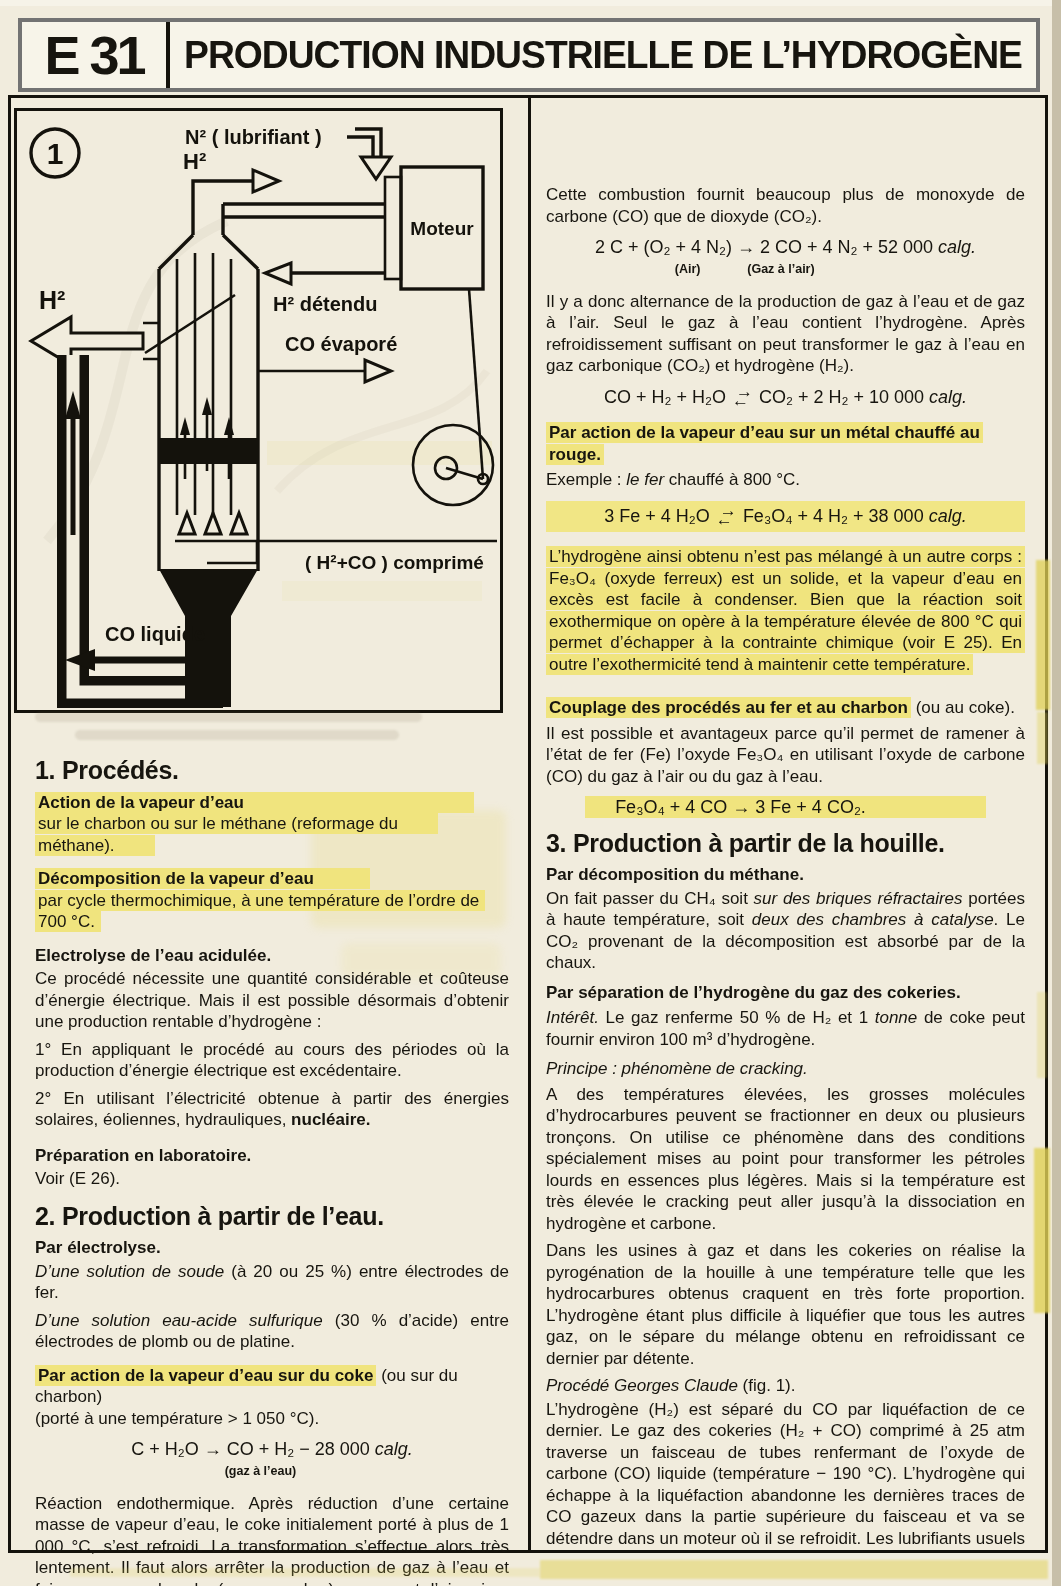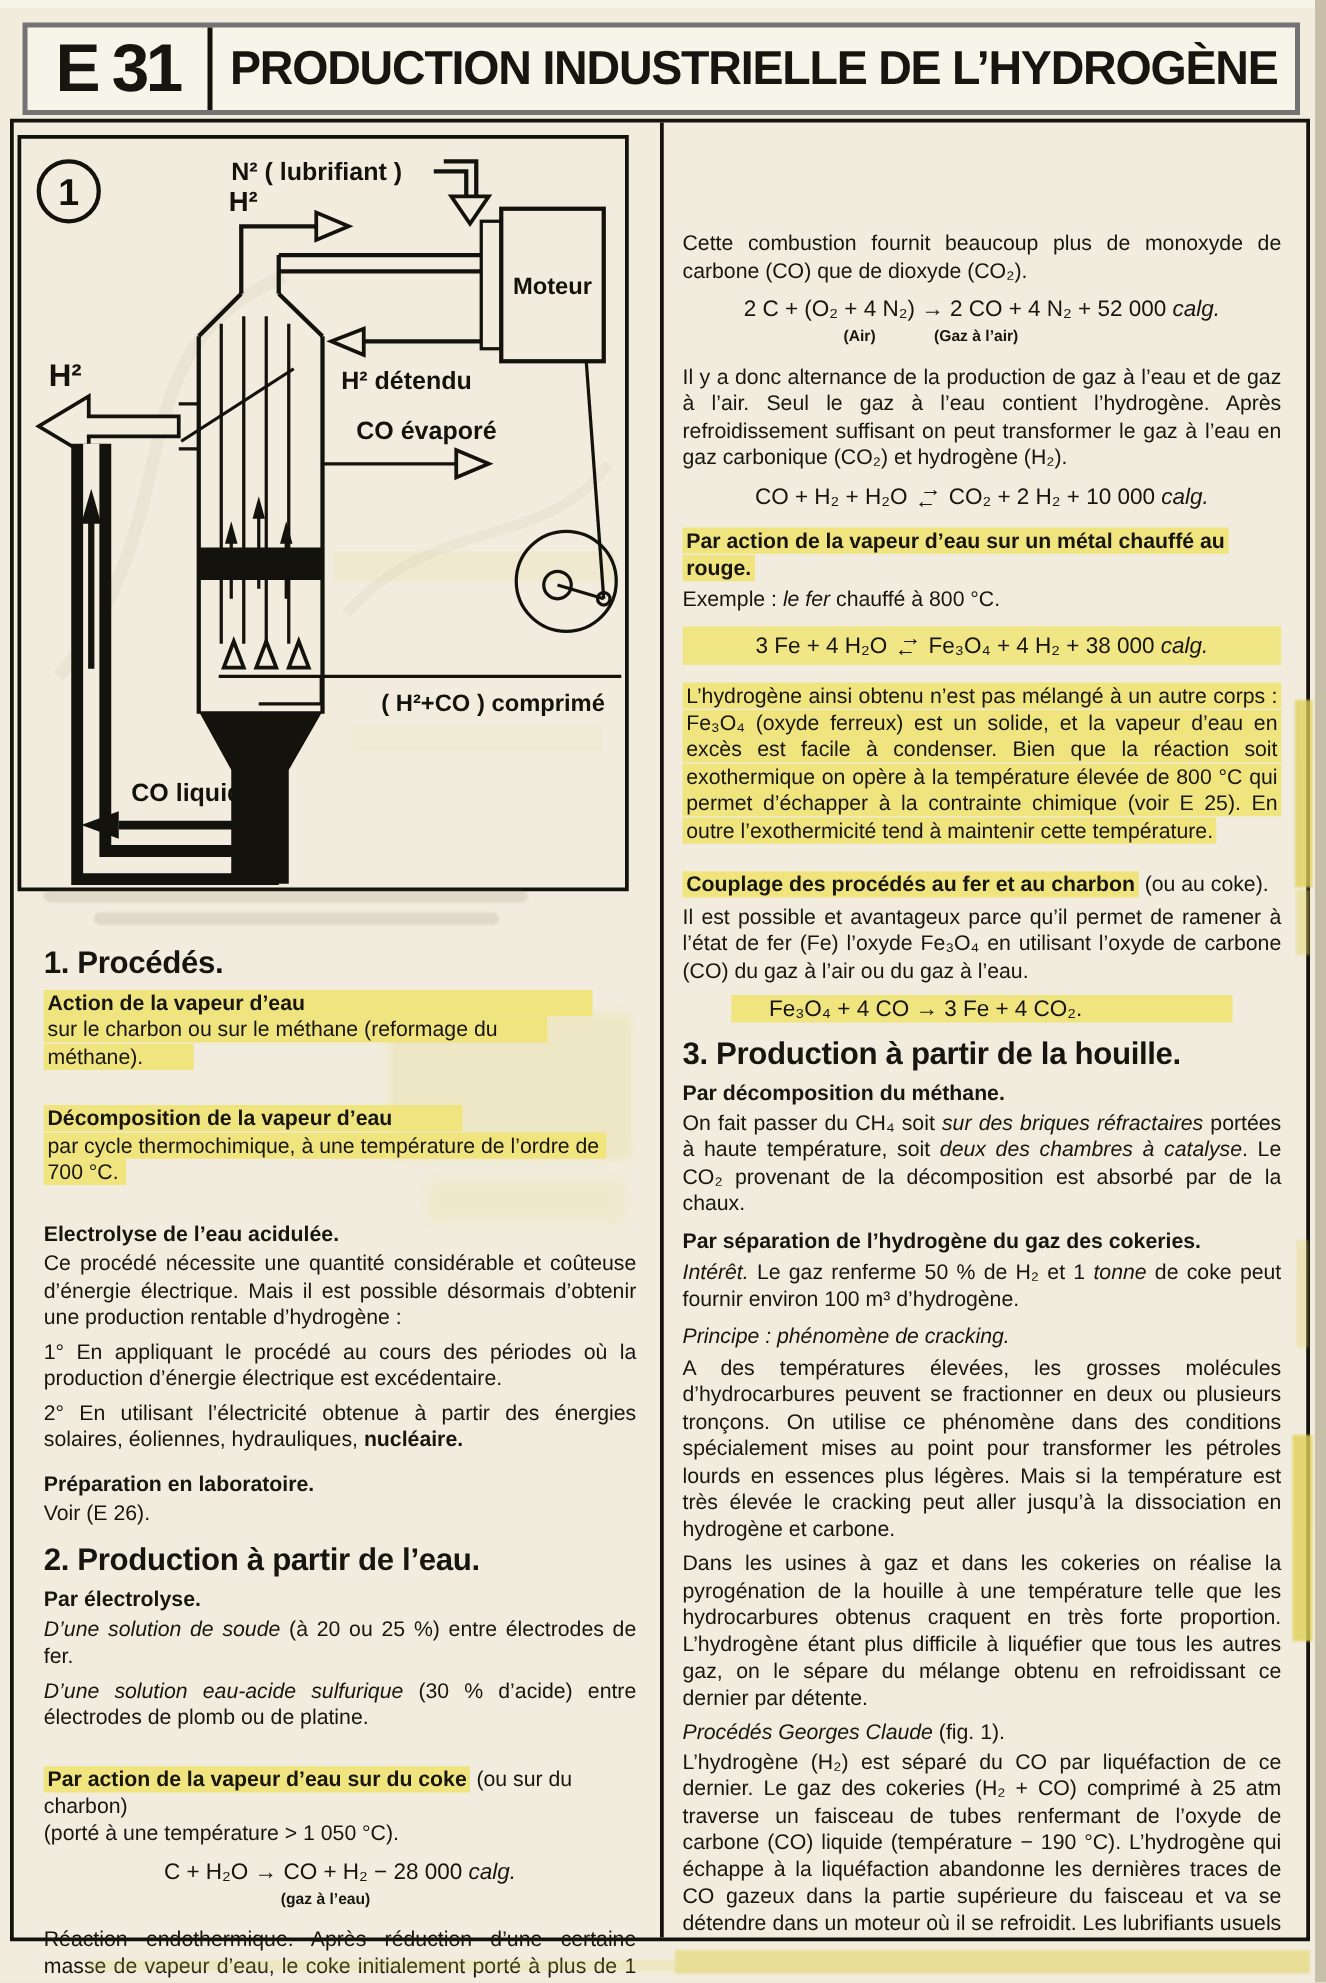--- a/index.html
+++ b/index.html
@@ -40,21 +40,21 @@
   .holl { fill:#f1ecdd; stroke:#14120c; stroke-width:3; }
 
   
   .left-text { position:absolute; left:24px; top:662px; width:474px;
                font-size:17px; line-height:21.5px; }
   .t { text-align:justify; }
   .sec { font-size:25px; font-weight:bold; letter-spacing:-0.3px; margin-bottom:10px; }
   .h { font-weight:bold; }
   .em { font-style:italic; }
   .mb2{margin-bottom:2px;} .mb4{margin-bottom:4px;} .mb6{margin-bottom:6px;}
-  .mb8{margin-bottom:8px;} .mb10{margin-bottom:22px;} .mb12{margin-bottom:28px;}
+  .mb8{margin-bottom:8px;} .mb10{margin-bottom:22px;} .mb12{margin-bottom:12px;}
   .mb14{margin-bottom:14px;} .mb16{margin-bottom:16px;}
 
   
   .eq { text-align:center; font-size:18px; margin:10px 0 14px; }
   .eq.noted { margin-bottom:32px; }
   .unit { font-style:italic; }
   .stack { display:inline-block; position:relative; text-align:center; }
   .stack .under { position:absolute; left:50%; top:100%; transform:translateX(-50%);
                   font-size:12.5px; font-weight:bold; white-space:nowrap; margin-top:0px; }
   .dbl { display:inline-block; vertical-align:-3px; line-height:9px; font-size:17px; padding:0 3px; }
@@ -272,21 +272,21 @@
       <p class="t mb8">
         <span class="em">Intérêt.</span><span> Le gaz renferme 50 % de H₂ et 1 </span><span class="em">tonne</span><span> de coke peut fournir environ 100 m³ d’hydrogène.</span>
       </p>
 
       <p class="em mb4">Principe : phénomène de cracking.</p>
       <p class="t mb6">A des températures élevées, les grosses molécules d’hydrocarbures peuvent se fractionner en deux ou plusieurs tronçons. On utilise ce phénomène dans des conditions spécialement mises au point pour transformer les pétroles lourds en essences plus légères. Mais si la température est très élevée le cracking peut aller jusqu’à la dissociation en hydrogène et carbone.</p>
 
       <p class="t mb6">Dans les usines à gaz et dans les cokeries on réalise la pyrogénation de la houille à une température telle que les hydrocarbures obtenus craquent en très forte proportion. L’hydrogène étant plus difficile à liquéfier que tous les autres gaz, on le sépare du mélange obtenu en refroidissant ce dernier par détente.</p>
 
       <p class="mb2">
-        <span class="em">Procédés Georges Claude</span><span> (fig. 1).</span>
+        <span class="em">Procédé Georges Claude</span><span> (fig. 1).</span>
       </p>
       <p class="t">L’hydrogène (H₂) est séparé du CO par liquéfaction de ce dernier. Le gaz des cokeries (H₂ + CO) comprimé à 25 atm traverse un faisceau de tubes renfermant de l’oxyde de carbone (CO) liquide (température − 190 °C). L’hydrogène qui échappe à la liquéfaction abandonne les dernières traces de CO gazeux dans la partie supérieure du faisceau et va se détendre dans un moteur où il se refroidit. Les lubrifiants usuels étant gelés à la température de fonctionnement du moteur il faut graisser ce dernier avec de l’azote (N₂).</p>
     </div>
   </div>
 
   <div class="stripe" style="left:1036px; top:560px; width:14px; height:150px; opacity:.75"></div>
   <div class="stripe" style="left:1037px; top:712px; width:11px; height:52px; opacity:.4"></div>
   <div class="stripe" style="left:1037px; top:992px; width:10px; height:86px; opacity:.28"></div>
   <div class="stripe" style="left:1034px; top:1148px; width:16px; height:165px; opacity:.8"></div>
   <div class="stripe" style="left:540px; top:1560px; width:508px; height:19px; opacity:.5"></div>

